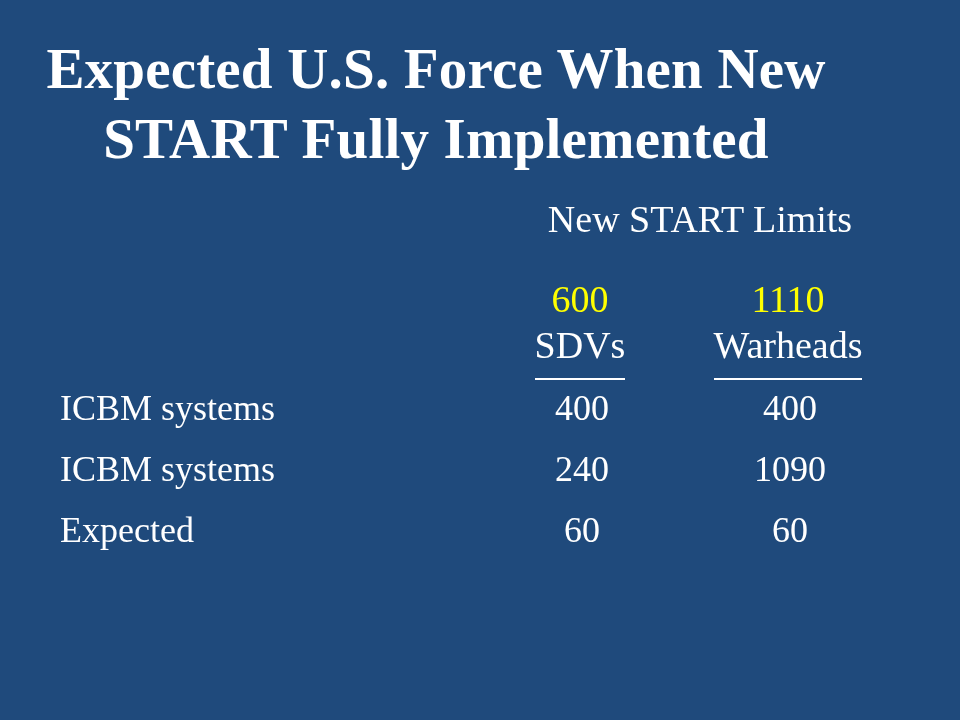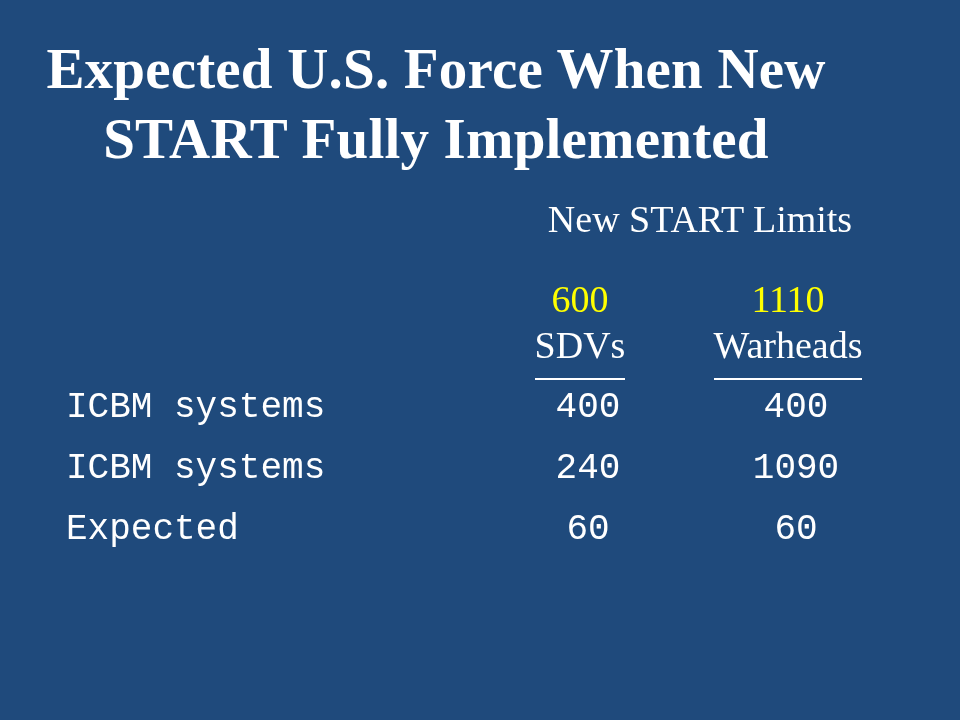--- a/index.html
+++ b/index.html
@@ -99,24 +99,23 @@
   }
   .col-label .u {
     display: inline-block;
     border-bottom: 2px solid #ffffff;
     padding-bottom: 12px;
   }
 
   
   .rows {
     position: absolute;
-    left: 8px;
+    left: 2px;
     top: 192px;
     width: 792px;
-    font-family: Liberation Mono, monospace;
   }
   .row {
     position: relative;
     height: 61px;
   }
   .cell {
     position: absolute;
     top: 0;
     font-size: 36px;
     line-height: 1.0;

